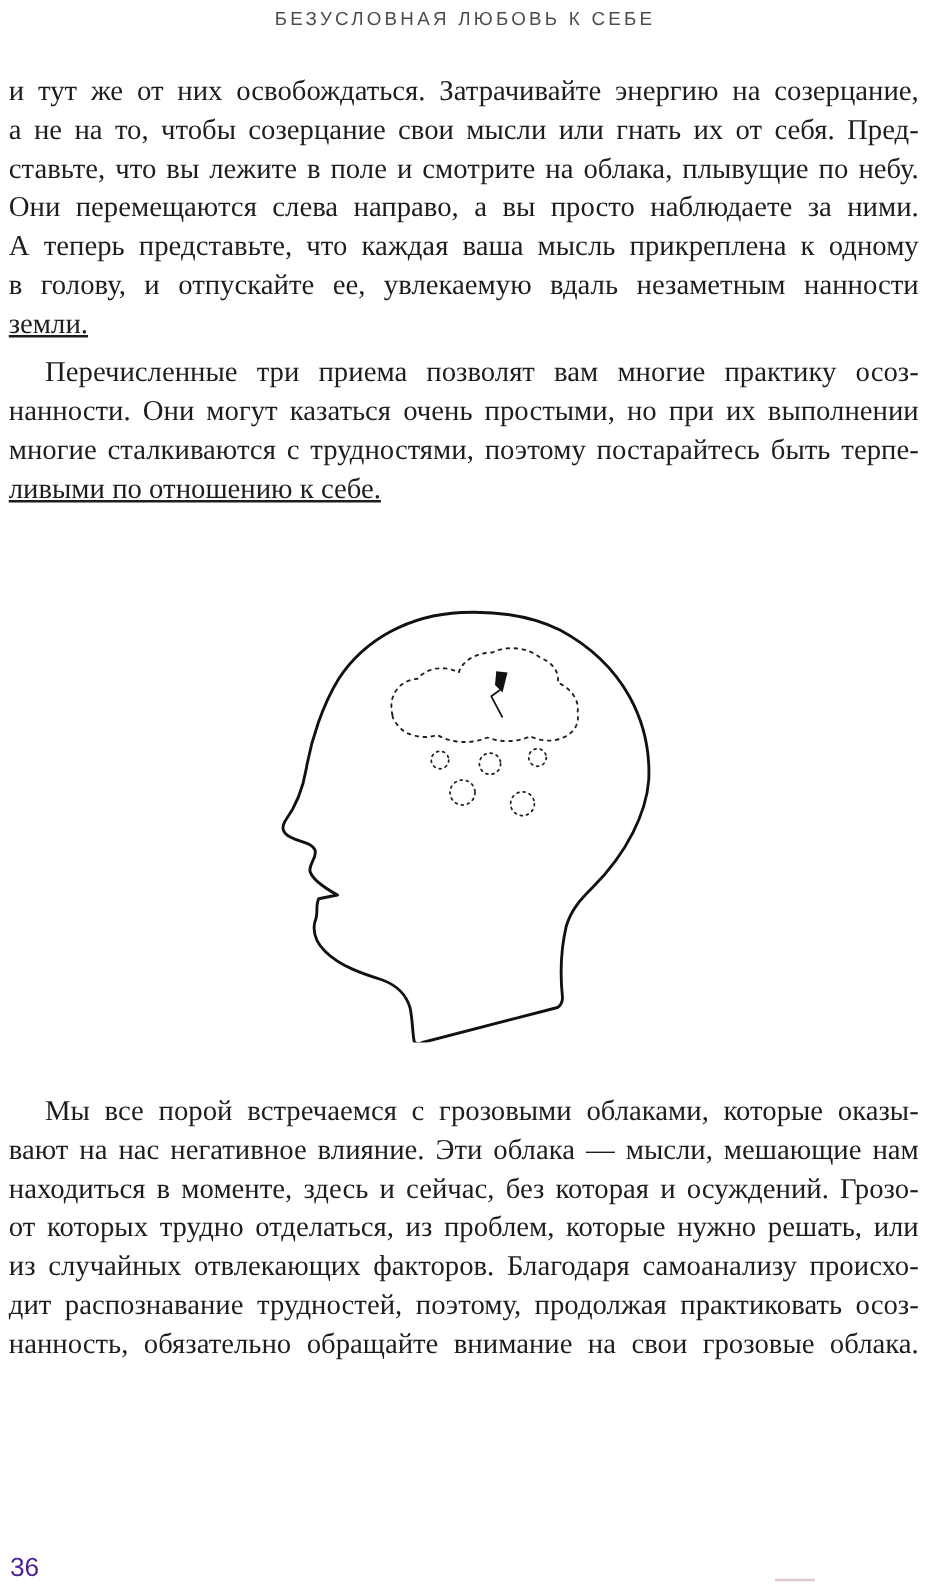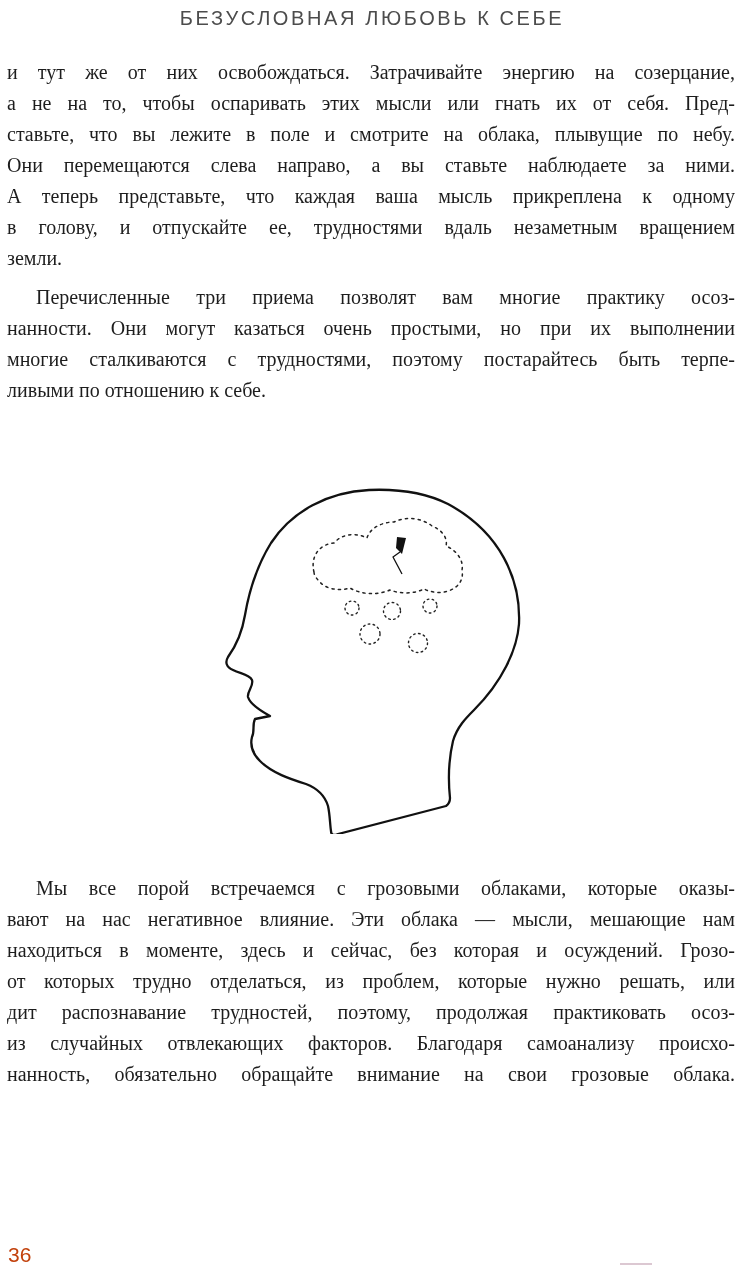--- a/index.html
+++ b/index.html
@@ -9,74 +9,74 @@
     font-family: "Liberation Serif", serif;
     position: relative;
     overflow: hidden;
   }
   .page { position: absolute; inset: 0; background: #ffffff; }
 
   .running-header {
     position: absolute; top: 7px; left: 0; right: 0;
     text-align: center;
     font-family: "Liberation Sans", sans-serif;
-    font-size: 20px;
+    font-size: 15px;
     letter-spacing: 2.6px;
     color: #4c4c4c;
     white-space: nowrap;
   }
 
   .body-text {
     position: absolute; left: 7px; right: 9px;
     color: #1d1d1d;
-    font-size: 20px;
+    font-size: 23px;
     line-height: 31px;
   }
   .body-text.top { top: 57px; }
   .body-text.bottom { top: 873px; }
 
   .para + .para { margin-top: 8px; }
   .line { text-align: justify; text-align-last: justify; white-space: nowrap0; }
-  .line.lastline { text-align-last: left; }
+  .line.lastline { text-align-last: left; text-decoration: underline; }
   .line.indent { text-indent: 29px; }
 
   .figure {
     position: absolute; left: 224px; top: 484px;
     width: 300px; height: 350px; margin: 0;
   }
   .figure svg { display: block; width: 100%; height: 100%; }
 
   .page-number {
     position: absolute; left: 8px; top: 1243px;
     font-family: "Liberation Sans", sans-serif;
     font-size: 21px;
-    color: #c2410c;
+    color: #4c1d95;
   }
 
   .progress-line {
     position: absolute; left: 620px; top: 1263px;
     width: 32px; height: 2px;
     background: #dcc8d2;
   }
 </style>
 </head>
 <body>
 
 <div class="page">
 
   <div class="running-header">БЕЗУСЛОВНАЯ ЛЮБОВЬ К СЕБЕ</div>
 
   <div class="body-text top" id="para-group-top">
       <div class="para">
         <div class="line">и тут же от них освобождаться. Затрачивайте энергию на созерцание,</div>
-        <div class="line">а не на то, чтобы оспаривать этих мысли или гнать их от себя. Пред-</div>
+        <div class="line">а не на то, чтобы созерцание свои мысли или гнать их от себя. Пред-</div>
         <div class="line">ставьте, что вы лежите в поле и смотрите на облака, плывущие по небу.</div>
-        <div class="line">Они перемещаются слева направо, а вы ставьте наблюдаете за ними.</div>
+        <div class="line">Они перемещаются слева направо, а вы просто наблюдаете за ними.</div>
         <div class="line">А теперь представьте, что каждая ваша мысль прикреплена к одному</div>
-        <div class="line">в голову, и отпускайте ее, трудностями вдаль незаметным вращением</div>
+        <div class="line">в голову, и отпускайте ее, увлекаемую вдаль незаметным нанности</div>
         <div class="line lastline">земли.</div>
       </div>
       <div class="para">
         <div class="line indent">Перечисленные три приема позволят вам многие практику осоз-</div>
         <div class="line">нанности. Они могут казаться очень простыми, но при их выполнении</div>
         <div class="line">многие сталкиваются с трудностями, поэтому постарайтесь быть терпе-</div>
         <div class="line lastline">ливыми по отношению к себе.</div>
       </div>
     </div>
 
@@ -134,22 +134,22 @@
       </g>
     </svg>
   </figure>
 
   <div class="body-text bottom" id="para-group-bottom">
       <div class="para">
         <div class="line indent">Мы все порой встречаемся с грозовыми облаками, которые оказы-</div>
         <div class="line">вают на нас негативное влияние. Эти облака — мысли, мешающие нам</div>
         <div class="line">находиться в моменте, здесь и сейчас, без которая и осуждений. Грозо-</div>
         <div class="line">от которых трудно отделаться, из проблем, которые нужно решать, или</div>
+        <div class="line">из случайных отвлекающих факторов. Благодаря самоанализу происхо-</div>
         <div class="line">дит распознавание трудностей, поэтому, продолжая практиковать осоз-</div>
-        <div class="line">из случайных отвлекающих факторов. Благодаря самоанализу происхо-</div>
         <div class="line">нанность, обязательно обращайте внимание на свои грозовые облака.</div>
       </div>
     </div>
 
   <div class="page-number">36</div>
 
   <div class="progress-line"></div>
 
 </div>
 

